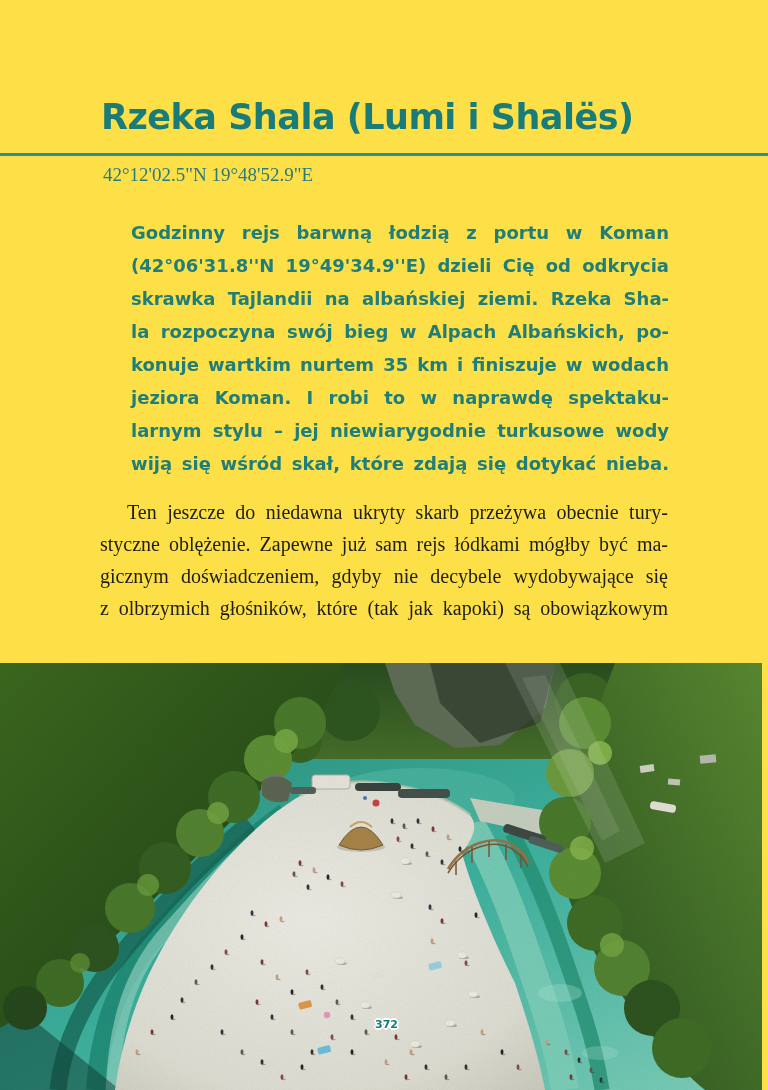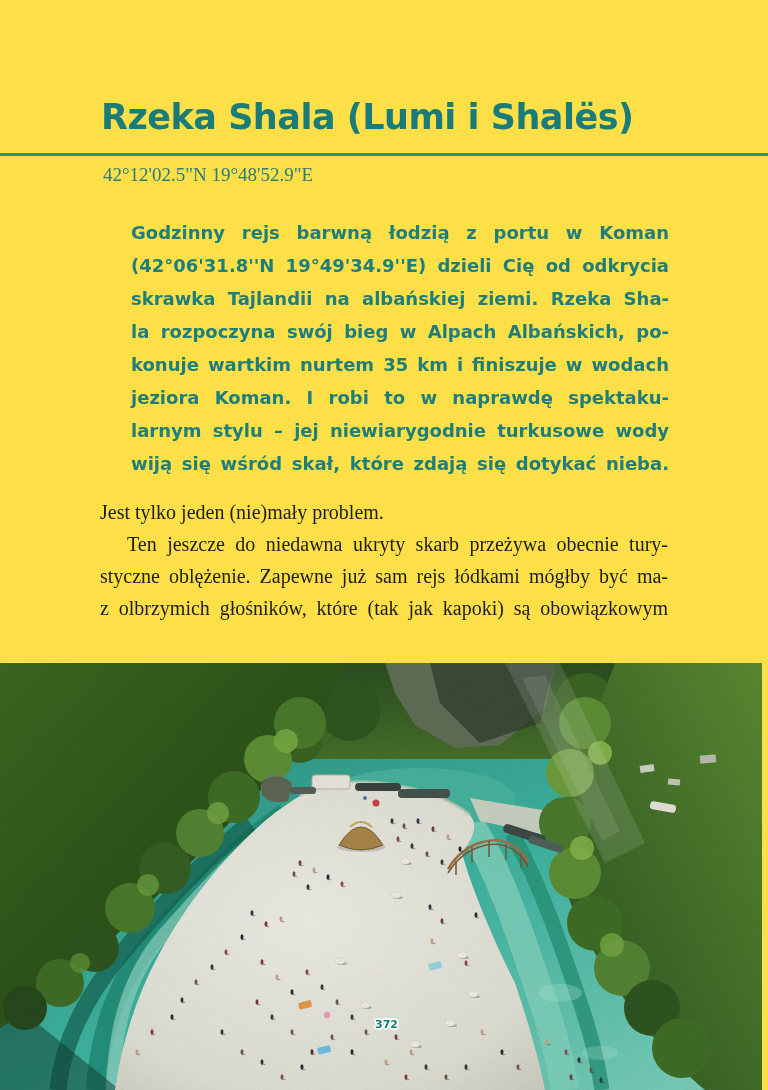--- a/index.html
+++ b/index.html
@@ -48,23 +48,23 @@
     <div class="lead-line">(42°06'31.8''N 19°49'34.9''E) dzieli Cię od odkrycia</div>
     <div class="lead-line">skrawka Tajlandii na albańskiej ziemi. Rzeka Sha-</div>
     <div class="lead-line">la rozpoczyna swój bieg w Alpach Albańskich, po-</div>
     <div class="lead-line">konuje wartkim nurtem 35 km i finiszuje w wodach</div>
     <div class="lead-line">jeziora Koman. I robi to w naprawdę spektaku-</div>
     <div class="lead-line">larnym stylu – jej niewiarygodnie turkusowe wody</div>
     <div class="lead-line">wiją się wśród skał, które zdają się dotykać nieba.</div>
   </div>
 
   <div class="body-text">
-    <div class="body-line first">Jest tylko jeden (nie)mały problem.</div>
     <div class="body-line indent">Ten jeszcze do niedawna ukryty skarb przeżywa obecnie tury-</div>
     <div class="body-line">styczne oblężenie. Zapewne już sam rejs łódkami mógłby być ma-</div>
+    <div class="body-line">gicznym doświadczeniem, gdyby nie decybele wydobywające się</div>
     <div class="body-line">z olbrzymich głośników, które (tak jak kapoki) są obowiązkowym</div>
   </div>
 
   <div class="photo">
     <svg id="photo-svg" width="762" height="427" viewBox="0 0 762 427" xmlns="http://www.w3.org/2000/svg">
       <defs>
         <linearGradient id="gWater" x1="0" y1="0" x2="1" y2="1">
           <stop offset="0" stop-color="#2a8f7c"></stop>
           <stop offset="0.5" stop-color="#3fb3a0"></stop>
           <stop offset="1" stop-color="#7fd0ba"></stop>

